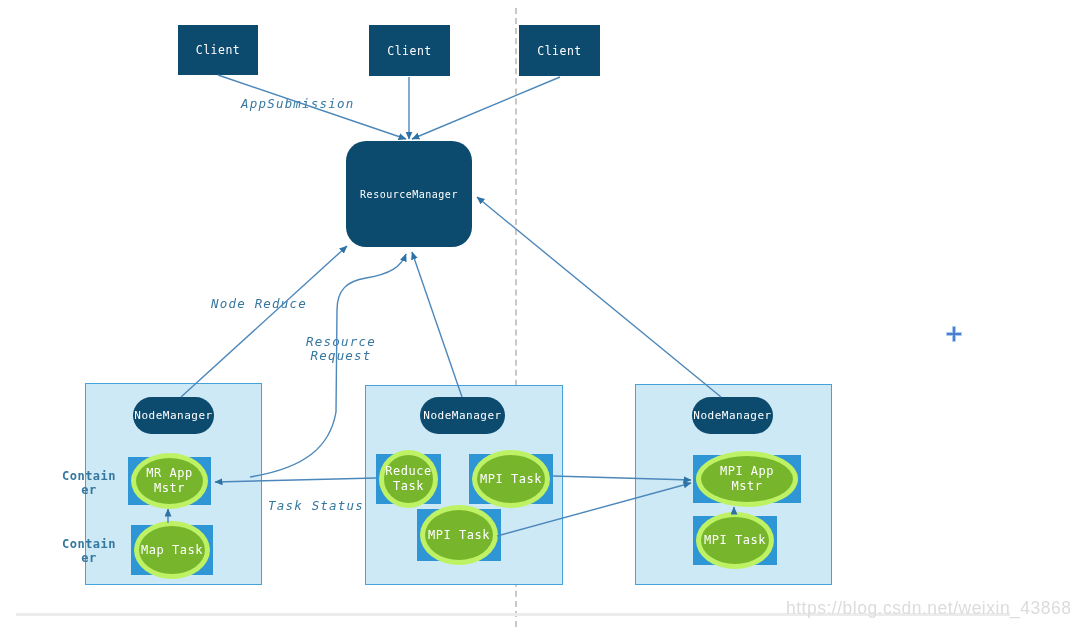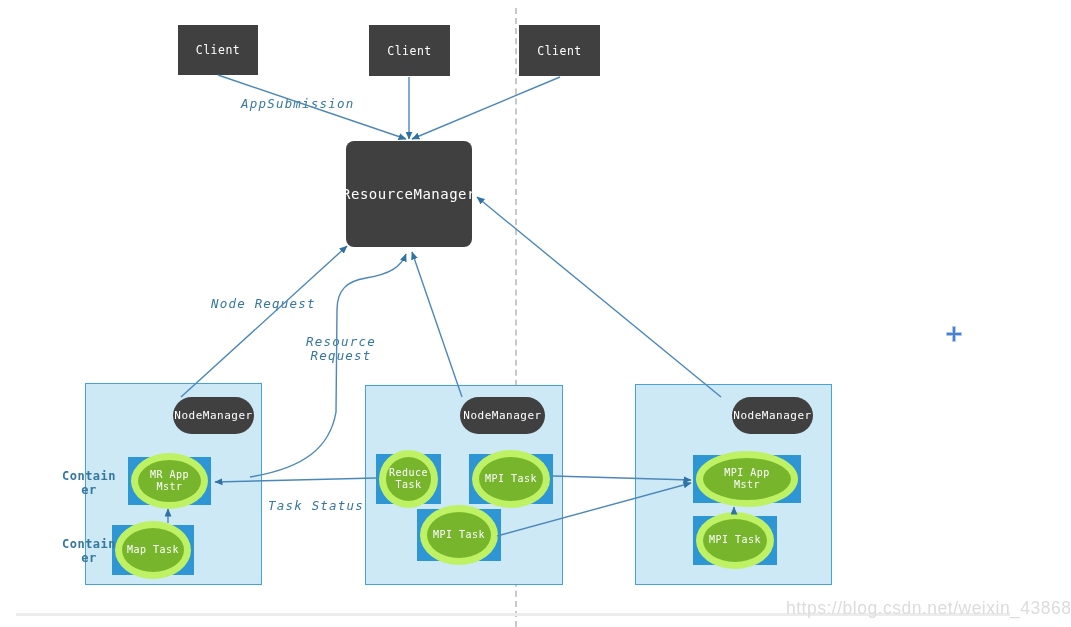--- a/index.html
+++ b/index.html
@@ -10,34 +10,34 @@
     font-family:"DejaVu Sans Mono","Liberation Mono",monospace;
   }
   .dashed-v {
     position:absolute; left:515px; top:8px; height:619px; width:0;
     border-left:2px dashed #c8c8c8; z-index:0;
   }
   .group {
     position:absolute; background:#cde9f6; border:1.5px solid #45a3da; z-index:1;
   }
   .node-box {
-    position:absolute; background:#404040; color:#fff; z-index:2;
+    position:absolute; background:#0c4a6e; color:#fff; z-index:2;
     display:flex; align-items:center; justify-content:center;
     font-size:11.5px; letter-spacing:0.5px; text-align:center;
   }
-  .pill { border-radius:19px; font-size:11px;margin-left:40px; }
-  .rm   { border-radius:8px; font-size:14px; }
+  .pill { border-radius:19px; font-size:11px; }
+  .rm   { border-radius:20px; font-size:10px; }
   .task-box {
     position:absolute; background:#2e96d5; z-index:2;
   }
   .task-ellipse {
     position:absolute; left:3px; right:3px; top:-4px; bottom:-4px;
-    background:#77b62c; border:7px solid #bef264; border-radius:50%;
+    background:#77b62c; border:5px solid #bef264; border-radius:50%;
     display:flex; align-items:center; justify-content:center;
-    color:#fff; font-size:10px; letter-spacing:0.5px;
+    color:#fff; font-size:12px; letter-spacing:0.5px;
     text-align:center; white-space:pre-line; line-height:1.25;
   }
   .edge-label {
     position:absolute; color:#35779f; font-size:12.5px; letter-spacing:1.2px;
     white-space:pre-line; line-height:1.15; z-index:3; text-align:center;font-style:italic;
   }
   .side-caption {
     position:absolute; color:#35779f; font-size:12px; letter-spacing:0.5px;
     width:62px; text-align:center; line-height:1.2; z-index:3;font-weight:bold;
   }
@@ -61,34 +61,34 @@
   <div class="dashed-v"></div>
   <div class="bottom-rule"></div>
 
   <div class="node-box" style="left:178px; top:25px; width:80px; height:50px;">Client</div>
   <div class="node-box" style="left:369px; top:25px; width:81px; height:51px;">Client</div>
   <div class="node-box" style="left:519px; top:25px; width:81px; height:51px;">Client</div>
 
   <div class="node-box rm" style="left:346px; top:141px; width:126px; height:106px;">ResourceManager</div>
 
   <div class="edge-label" style="left:241px; top:97px;">AppSubmission</div>
-  <div class="edge-label" style="left:211px; top:297px;">Node Request</div>
+  <div class="edge-label" style="left:211px; top:297px;">Node Reduce</div>
   <div class="edge-label" style="left:300px; top:335px; width:82px;">Resource
 Request</div>
   <div class="edge-label" style="left:268px; top:499px;">Task Status</div>
 
   <div class="group" style="left:85px; top:383px; width:177px; height:202px;"></div>
   <div class="node-box pill" style="left:133px; top:397px; width:81px; height:37px;">NodeManager</div>
   <div class="side-caption" style="left:58px; top:469px;">Contain er</div>
   <div class="side-caption" style="left:58px; top:537px;">Contain er</div>
   <div class="task-box" style="left:128px; top:457px; width:83px; height:48px;">
     <div class="task-ellipse">MR App
 Mstr</div>
   </div>
-  <div class="task-box" style="left:112px; top:525px; width:82px; height:50px;padding-left:13px;">
+  <div class="task-box" style="left:131px; top:525px; width:82px; height:50px;padding-left:13px;">
     <div class="task-ellipse">Map Task</div>
   </div>
 
   <div class="group" style="left:365px; top:385px; width:198px; height:200px;"></div>
   <div class="node-box pill" style="left:420px; top:397px; width:85px; height:37px;">NodeManager</div>
   <div class="task-box" style="left:376px; top:454px; width:65px; height:50px;">
     <div class="task-ellipse">Reduce
 Task</div>
   </div>
   <div class="task-box" style="left:469px; top:454px; width:84px; height:50px;">

